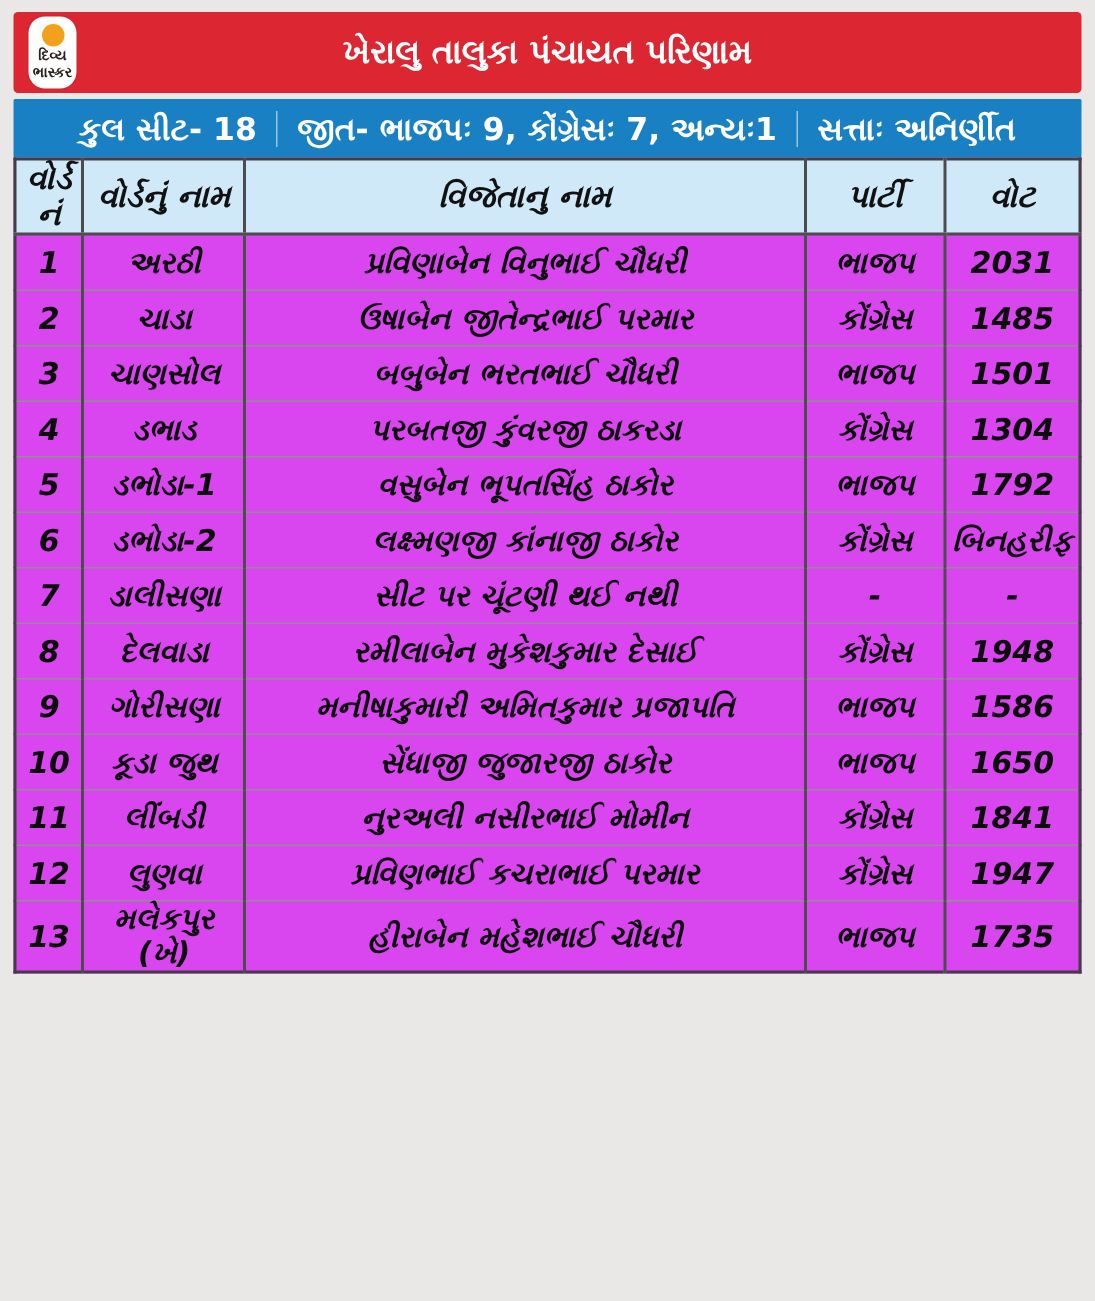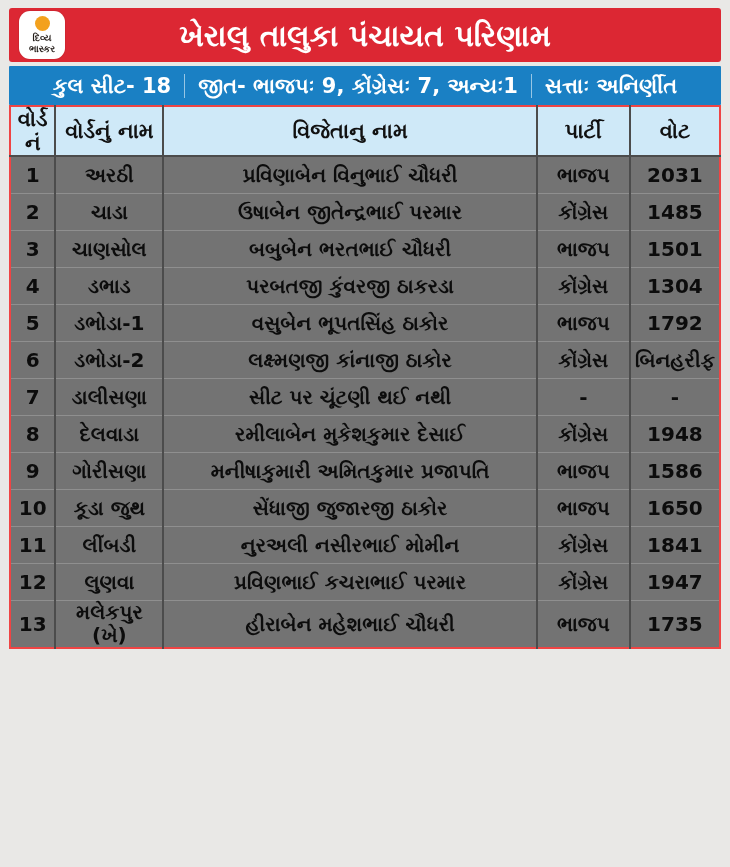--- a/index.html
+++ b/index.html
@@ -25,21 +25,21 @@
     border-radius: 3px;
     display: flex;
     align-items: center;
     justify-content: center;
     margin-bottom: 4px;
   }
   .logo {
     position: absolute;
     left: 10px;
     top: 3px;
-    width: 46px;
+    width: 32px;
     height: 48px;
     background: #ffffff;
     border-radius: 11px;
     display: flex;
     flex-direction: column;
     align-items: center;
     justify-content: center;
     box-shadow: 0 0 0 1px rgba(0,0,0,0.05);
   }
   .logo-dot {
@@ -52,21 +52,21 @@
   .logo-text {
     font-size: 9.5px;
     font-weight: bold;
     color: #261f1b;
     line-height: 1.08;
     text-align: center;
     letter-spacing: 0;
   }
   .masthead-title {
     color: #ffffff;
-    font-size: 30px;
+    font-size: 22px;
     font-weight: bold;
     line-height: 1;
     padding-top: 2px;
   }
   
   .summary-bar {
     height: 39px;
     background: #1a80c4;
     display: flex;
     align-items: center;
@@ -82,23 +82,24 @@
   }
   .summary-divider {
     width: 1px;
     height: 24px;
     background: rgba(255,255,255,0.55);
   }
   
   table.results {
     width: 100%;
     border-collapse: collapse;
-    background: #737373;
-    border: 2px solid #ef4444;
+    background: #d946ef;
+    border: 2px solid #404040;
     table-layout: fixed;
+    font-style: italic;
   }
   table.results th {
     background: #cfe9f8;
     height: 39px;
     font-size: 21px;
     font-weight: bold;
     color: #111;
     border-left: 2px solid #4c4c4c;
     border-bottom: 2px solid #4c4c4c;
     padding: 0 2px;

